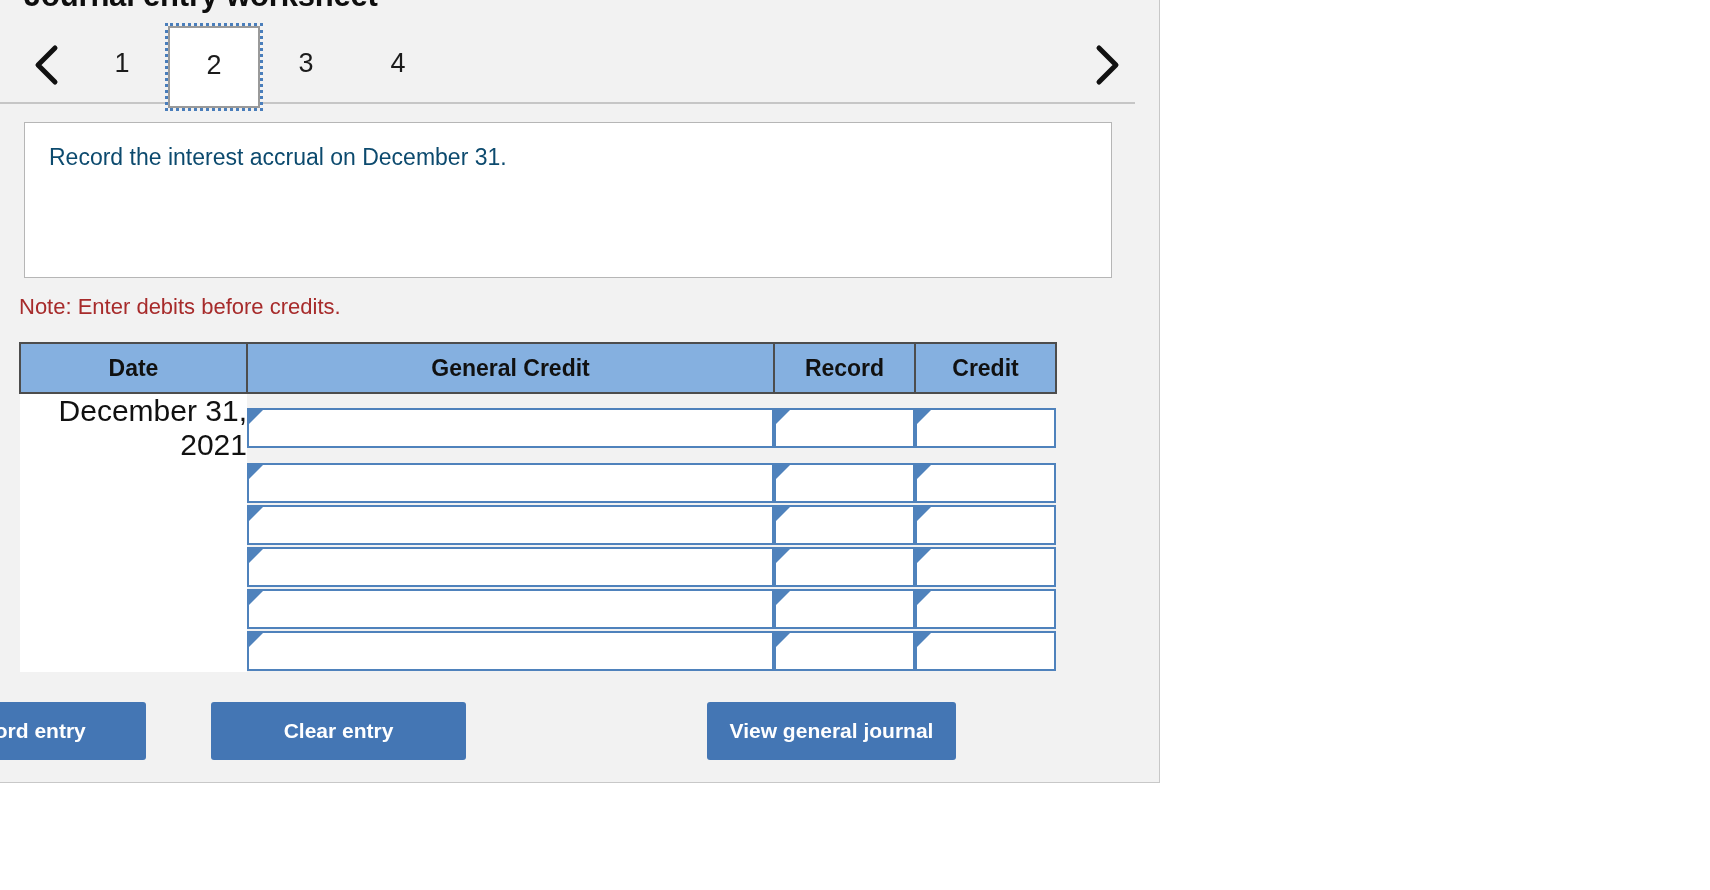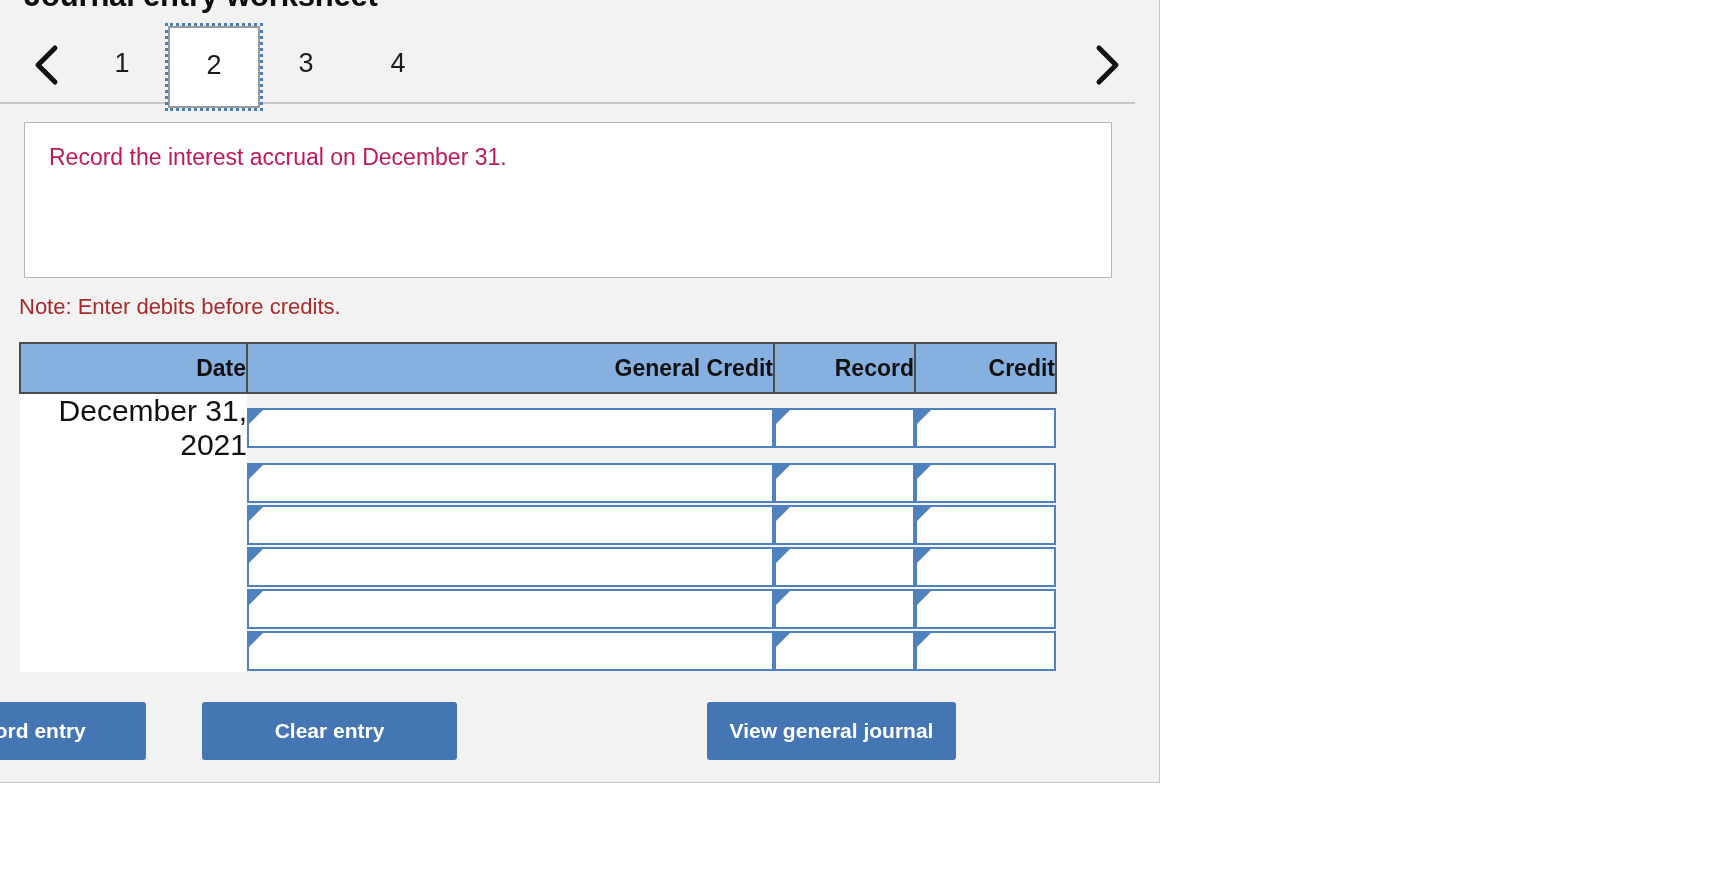--- a/index.html
+++ b/index.html
@@ -115,21 +115,21 @@
     margin: 18px 0 0 128px;
     width: 1088px;
     height: 156px;
     background: #ffffff;
     border: 1px solid #b6b6b6;
     box-sizing: border-box;
     padding: 20px 24px;
   }
   .description-text {
     font-size: 23px;
-    color: #be185d;
+    color: #0c4a6e;
     line-height: 28px;
   }
 
   
   .note {
     margin: 16px 0 0 123px;
     font-size: 22px;
     color: #a72b2b;
     line-height: 26px;
   }
@@ -143,21 +143,21 @@
     table-layout: fixed;
     border-spacing: 0;
   }
   table.journal th {
     background: #85b0e0;
     border: 2px solid #4d4d4d;
     color: #111111;
     font-size: 23px;
     font-weight: bold;
     height: 48px;
-    text-align: right;
+    text-align: center;
     padding: 0;
   }
   th.col-date     { width: 225px; }
   th.col-journal  { width: 525px; }
   th.col-debit    { width: 139px; }
   th.col-credit   { width: 139px; }
 
   table.journal td {
     padding: 0;
     height: 42px;
@@ -221,21 +221,21 @@
     border-radius: 3px;
     font-size: 21px;
     font-weight: bold;
     font-family: "Liberation Sans", sans-serif;
     cursor: pointer;
     display: flex;
     align-items: center;
     justify-content: center;
   }
   .btn-record { left: 0px;    width: 250px; }
-  .btn-clear  { left: 306px;  width: 255px; }
+  .btn-clear  { left: 315px;  width: 255px; }
   .btn-view   { left: 811px;  width: 249px; }
 </style>
 </head>
 <body>
 
 <div class="viewport">
   <div class="worksheet-panel">
     <div class="panel-inner">
 
       <h1 class="worksheet-title">Journal entry worksheet</h1>

